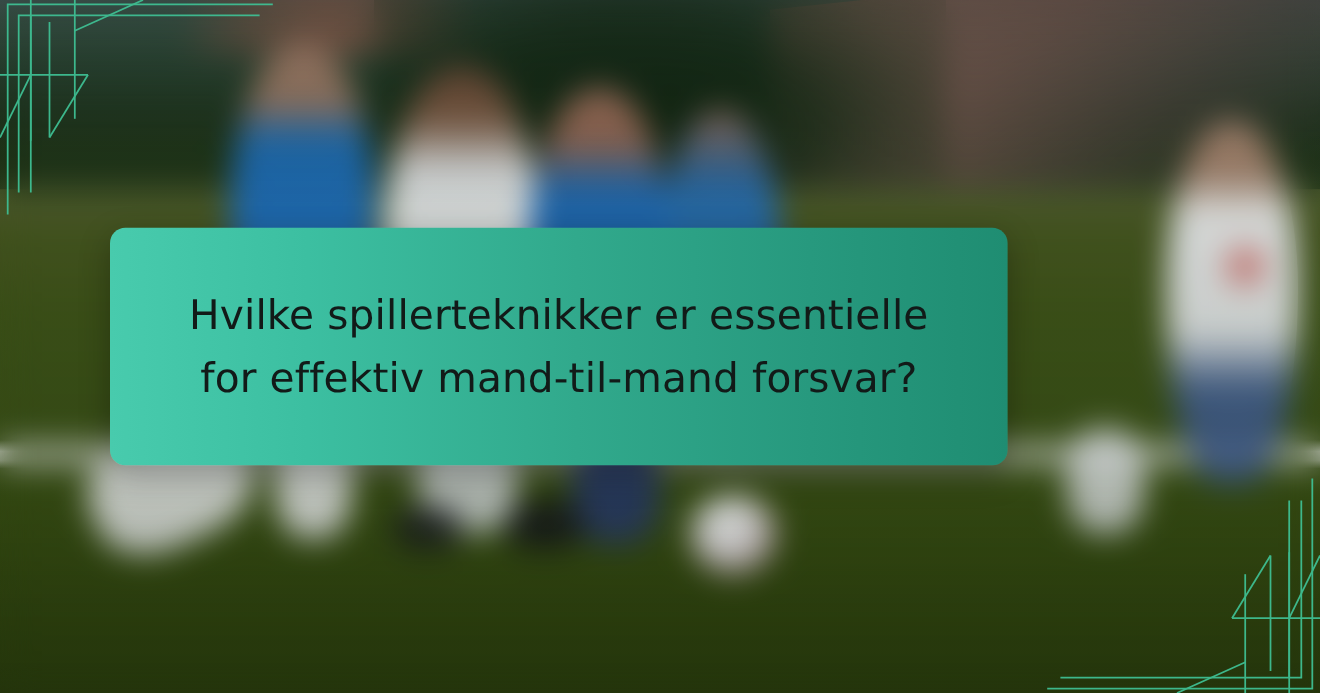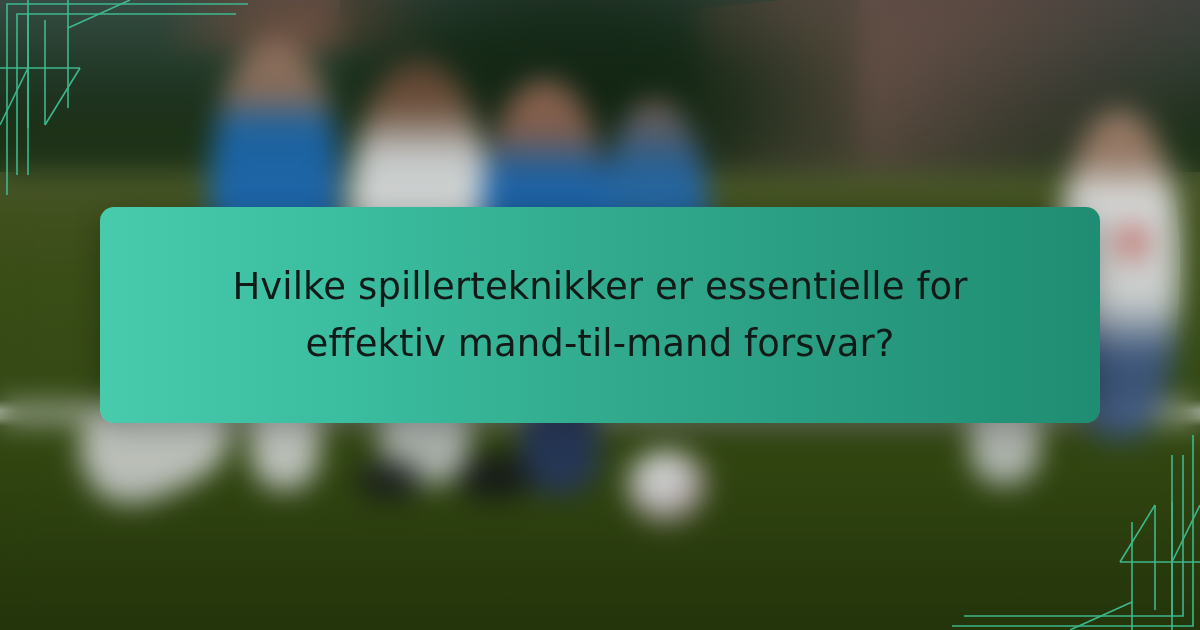--- a/index.html
+++ b/index.html
@@ -220,21 +220,21 @@
     inset: 0;
     pointer-events: none;
   }
   .deco svg { display: block; }
 
   
   .card {
     position: absolute;
     left: 100px;
     top: 207px;
-    width: 1000px;
+    width: 816px;
     height: 216px;
     border-radius: 14px;
     background: linear-gradient(90deg, #48CBAD 0%, #3CBFA1 22%, #31A98C 52%, #27997E 78%, #1F8D72 100%);
     box-shadow: 0 10px 28px rgba(0,0,0,0.28);
     display: flex;
     align-items: center;
     justify-content: center;
     overflow: hidden;
   }
   .card-text {

